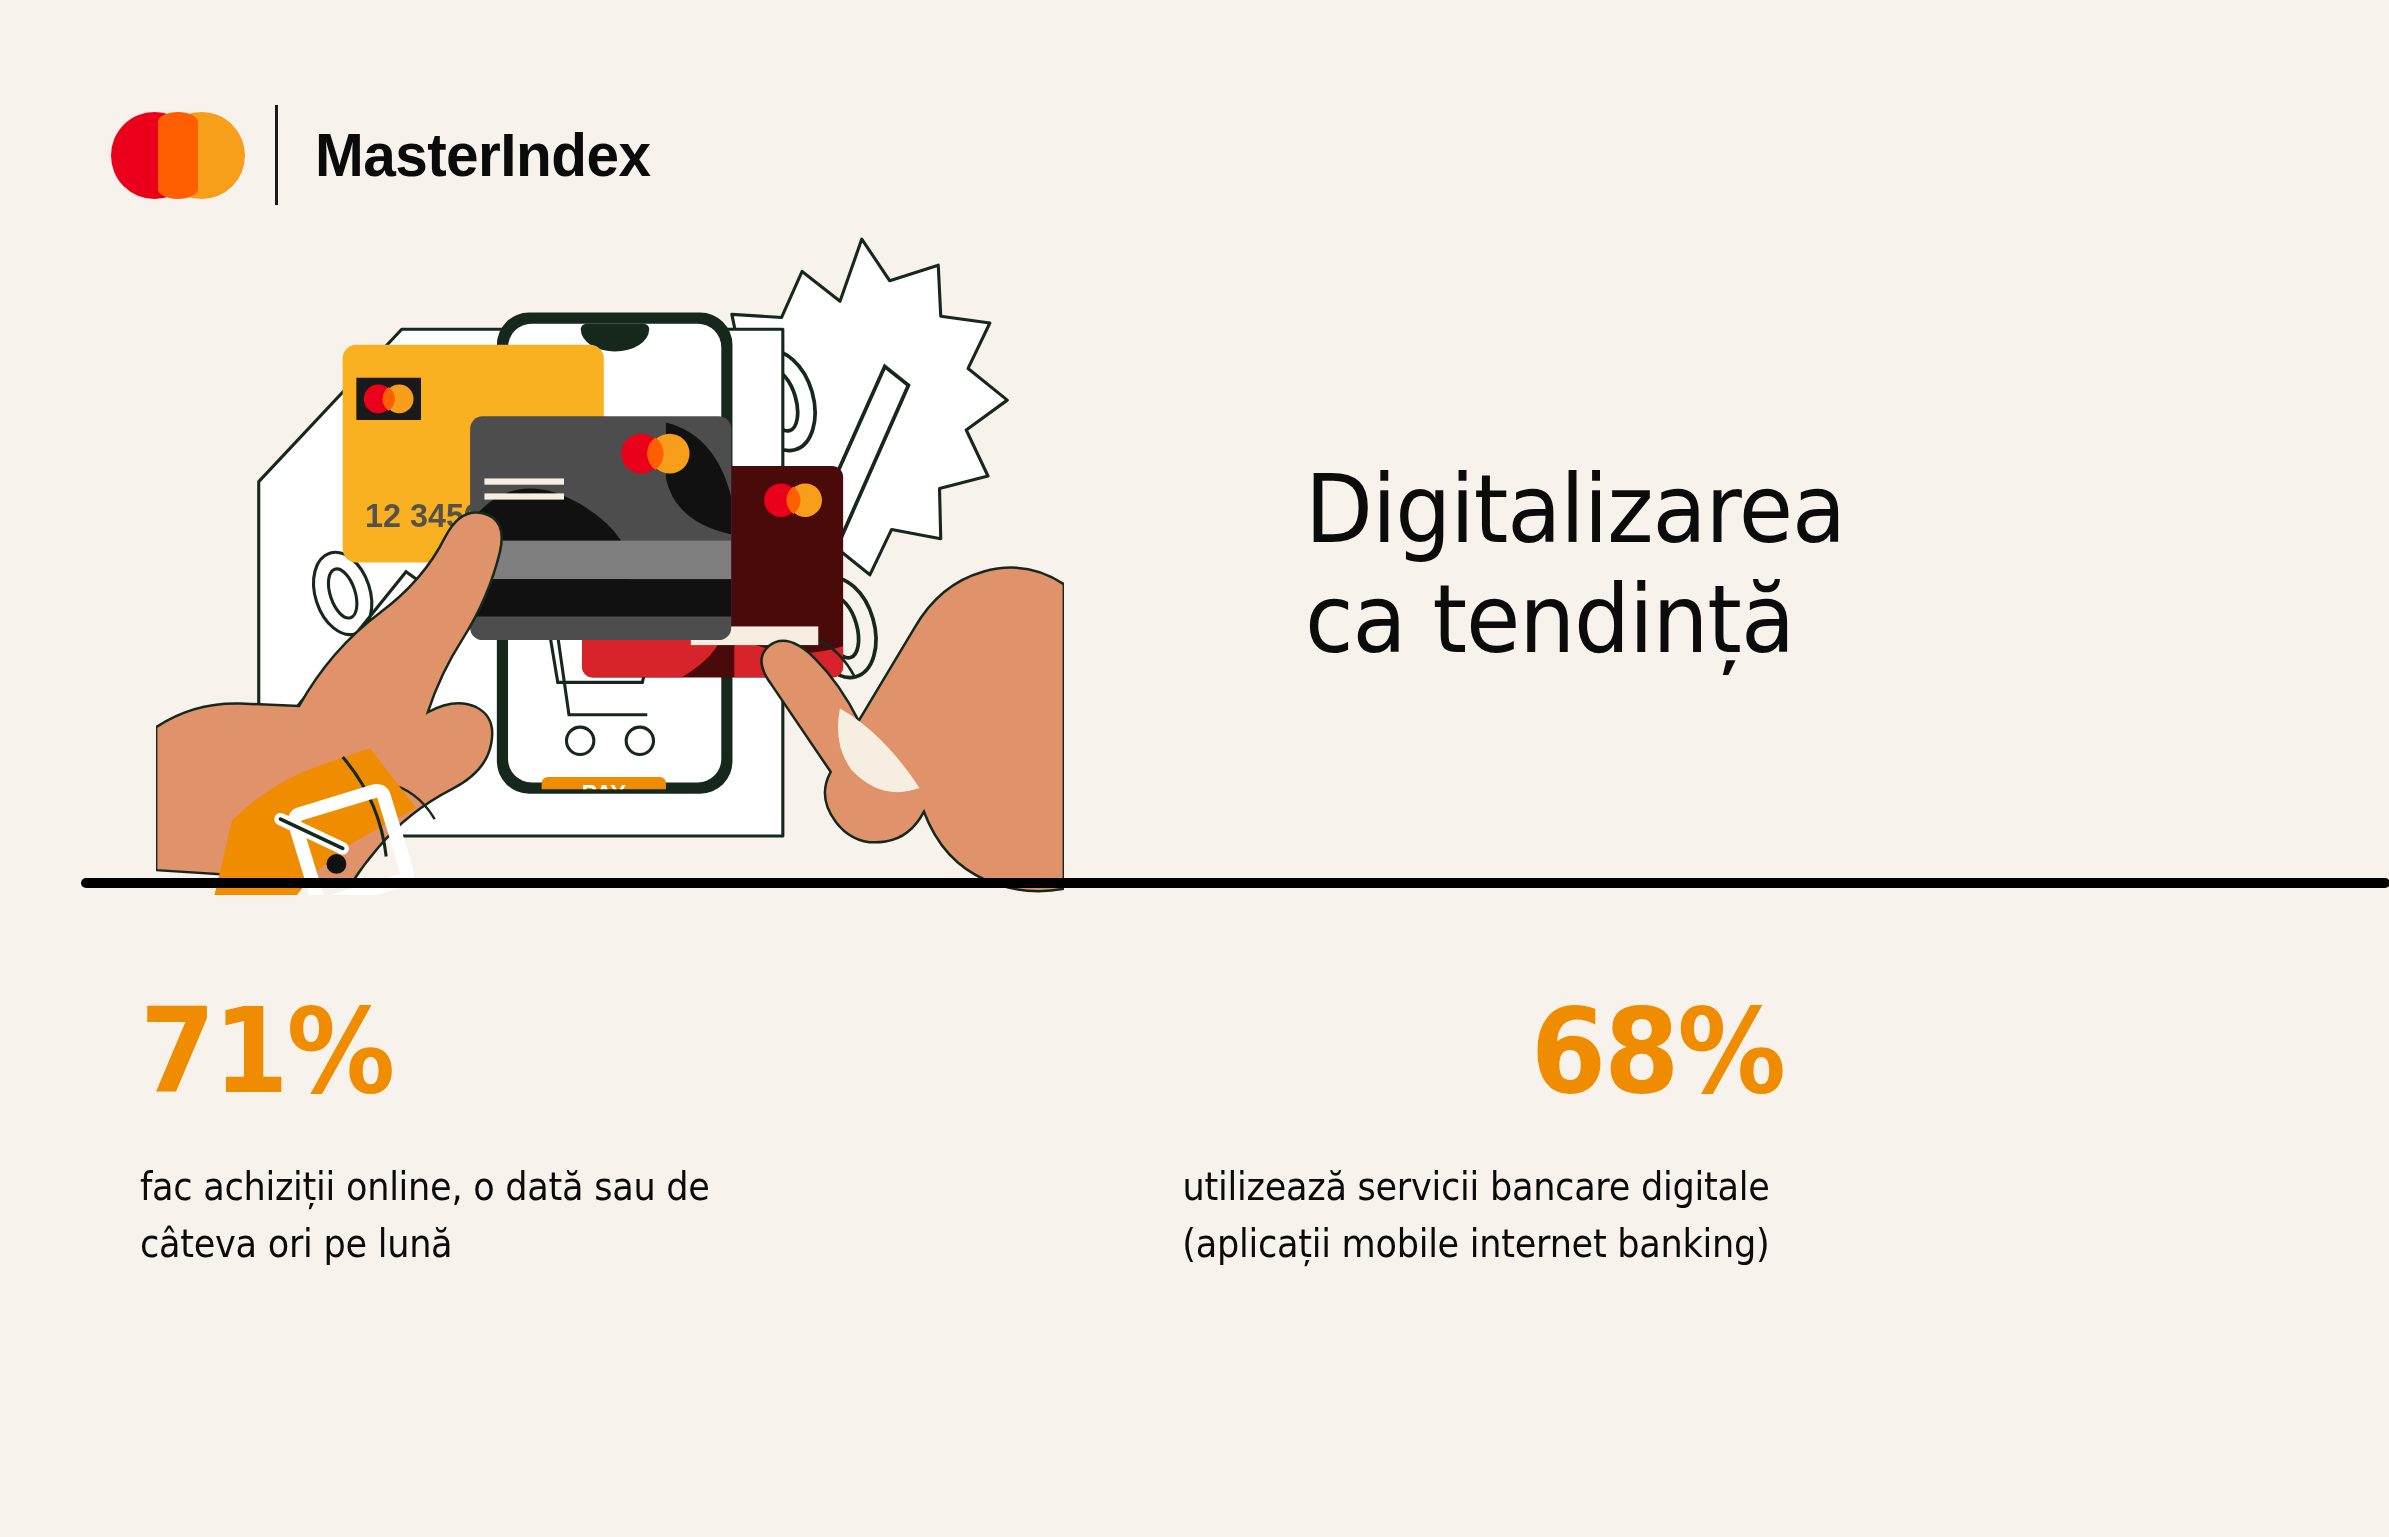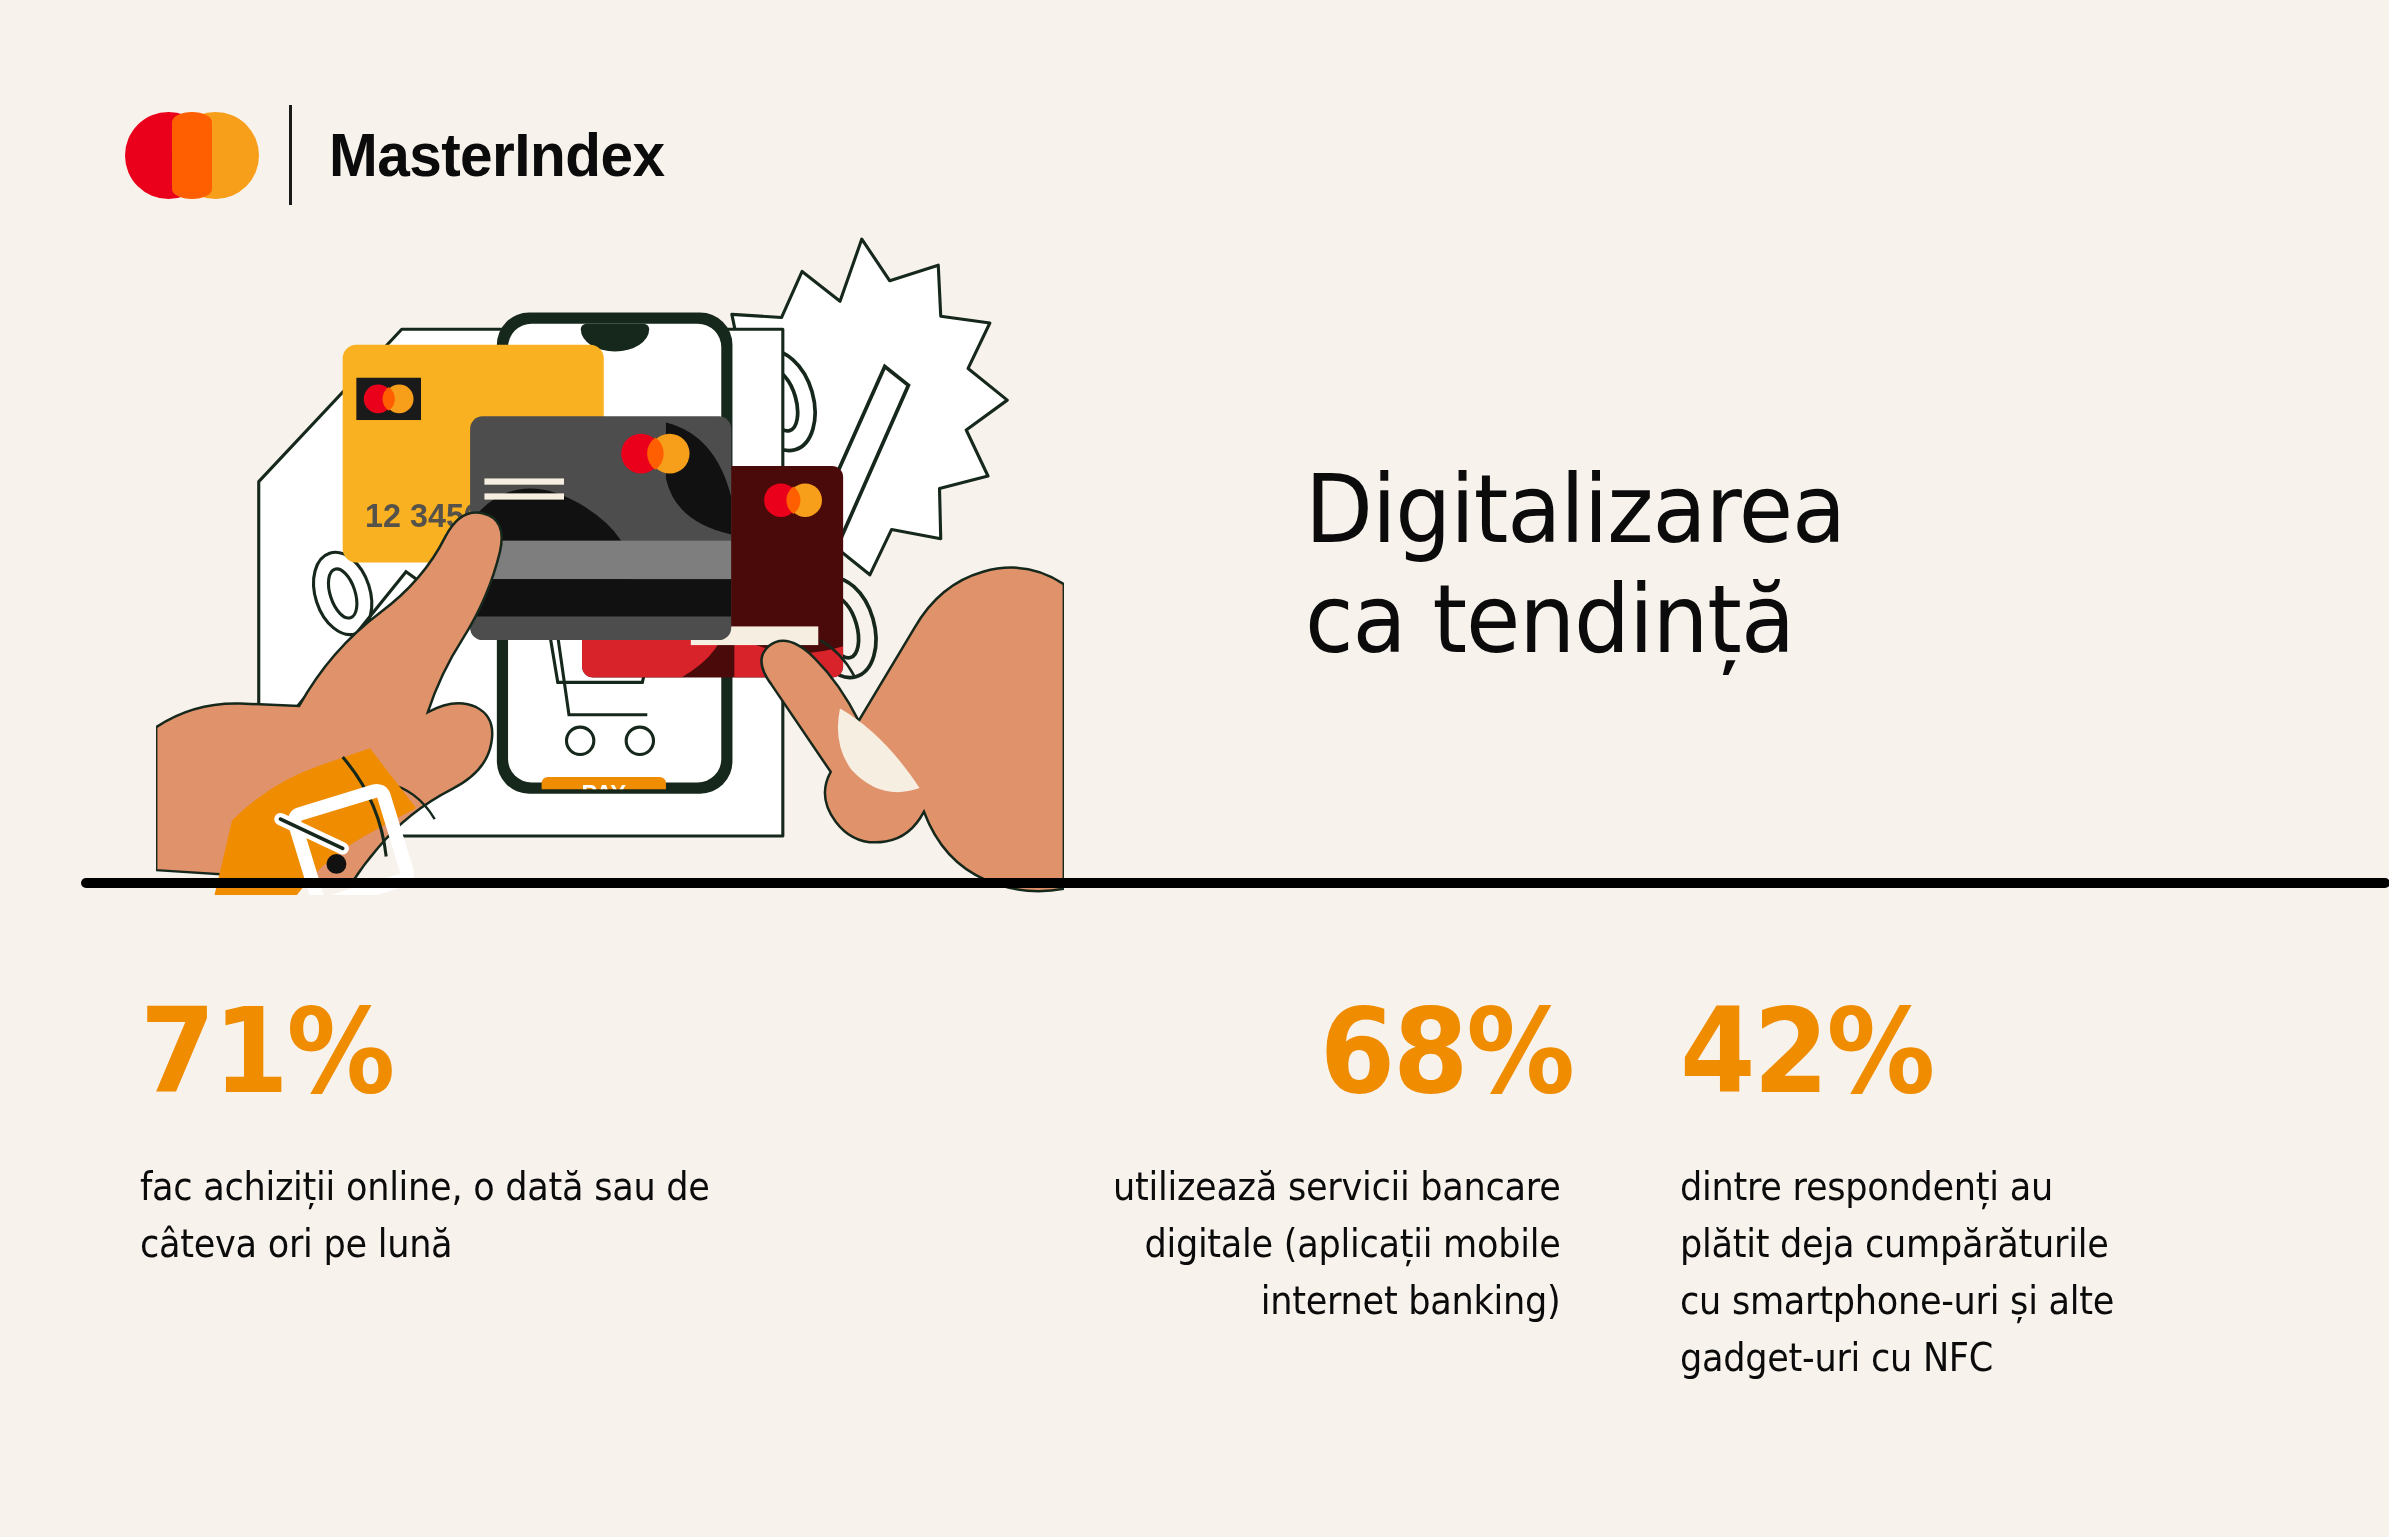--- a/index.html
+++ b/index.html
@@ -7,21 +7,21 @@
   body{
     width:2389px; height:1537px;
     font-family:"Liberation Sans", sans-serif;
     color:#0E0E0E;
     position:relative;
     overflow:hidden;
   }
 
   
   .brand{
-    position:absolute; left:125px; top:105px;
+    position:absolute; left:111px; top:105px;
     display:flex; align-items:center; height:100px;
   }
   .mc-mark{ position:relative; width:134px; height:87px; }
   .mc-mark .circ{ position:absolute; top:0; width:87px; height:87px; border-radius:50%; }
   .mc-mark .red{ left:0; background:#EB001B; }
   .mc-mark .yel{ left:47px; background:#F79E1B; }
   .mc-mark .mid{
     position:absolute; left:47px; top:0; width:40px; height:87px;
     background:#FF5F00;
     border-top-right-radius:87px 44px; border-bottom-right-radius:87px 44px;
@@ -231,18 +231,14 @@
 
 <div class="stats">
   <div class="stat s1">
     <div class="stat-num">71%</div>
     <div class="stat-desc">fac achiziții online, o dată sau de câteva ori pe lună</div>
   </div>
   <div class="stat s2">
     <div class="stat-num">68%</div>
     <div class="stat-desc">utilizează servicii bancare digitale (aplicații mobile internet banking)</div>
   </div>
-  <div class="stat s3">
-    <div class="stat-num">42%</div>
-    <div class="stat-desc">dintre respondenți au plătit deja cumpărăturile cu smartphone-uri și alte gadget-uri cu NFC</div>
-  </div>
 </div>
 
 
 </body></html>

